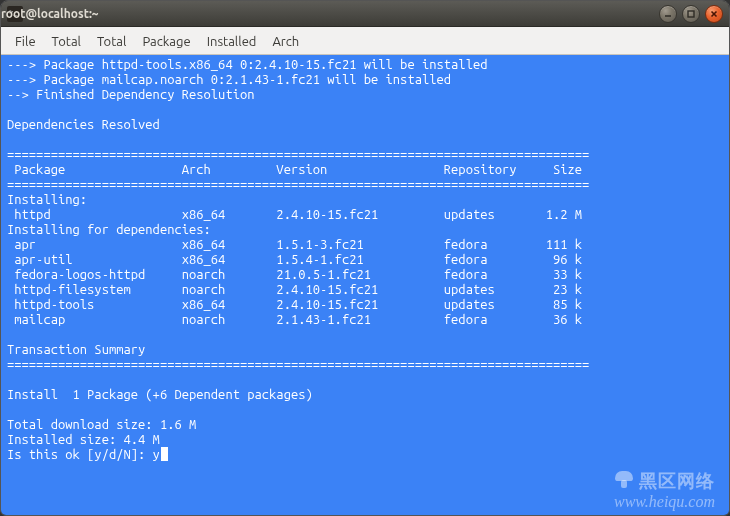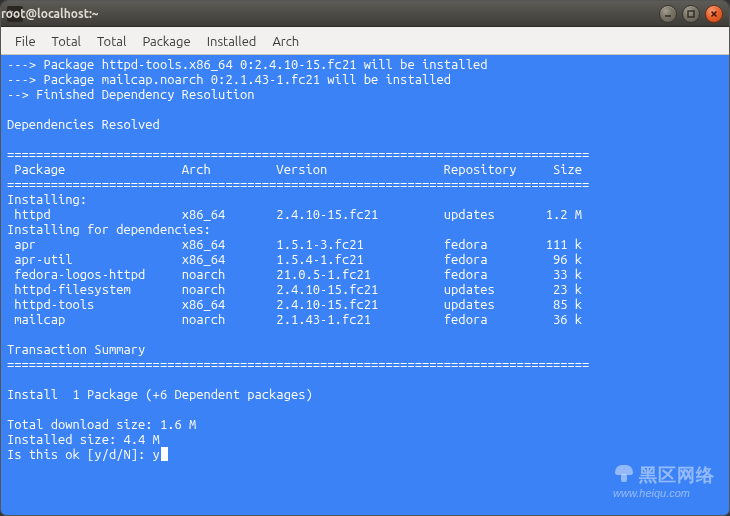--- a/index.html
+++ b/index.html
@@ -98,27 +98,28 @@
       display: inline-block;
       width: 7px;
       height: 14px;
       background: #ffffff;
       vertical-align: text-bottom;
       margin-left: 1px;
     }
     .watermark {
       position: absolute;
       right: 14px;
-      bottom: 16px;
+      bottom: 4px;
+      text-align: right;
       color: rgba(255,255,255,0.45);
-      font-family: Liberation Sans, sans-serif;
+      font-family: Liberation Serif, serif;
       pointer-events: none;
     }
     .watermark .zh { font-size: 18px; font-weight: bold; letter-spacing: 1px; }
-    .watermark .url { font-size: 11px; font-style: italic; }
+    .watermark .url { font-size: 16px; font-style: italic; }
     .watermark .mush {
       display: inline-block;
       width: 22px; height: 18px;
       vertical-align: -2px;
       margin-right: 4px;
       position: relative;
     }
     .watermark .mush::before {
       content: "";
       position: absolute;

